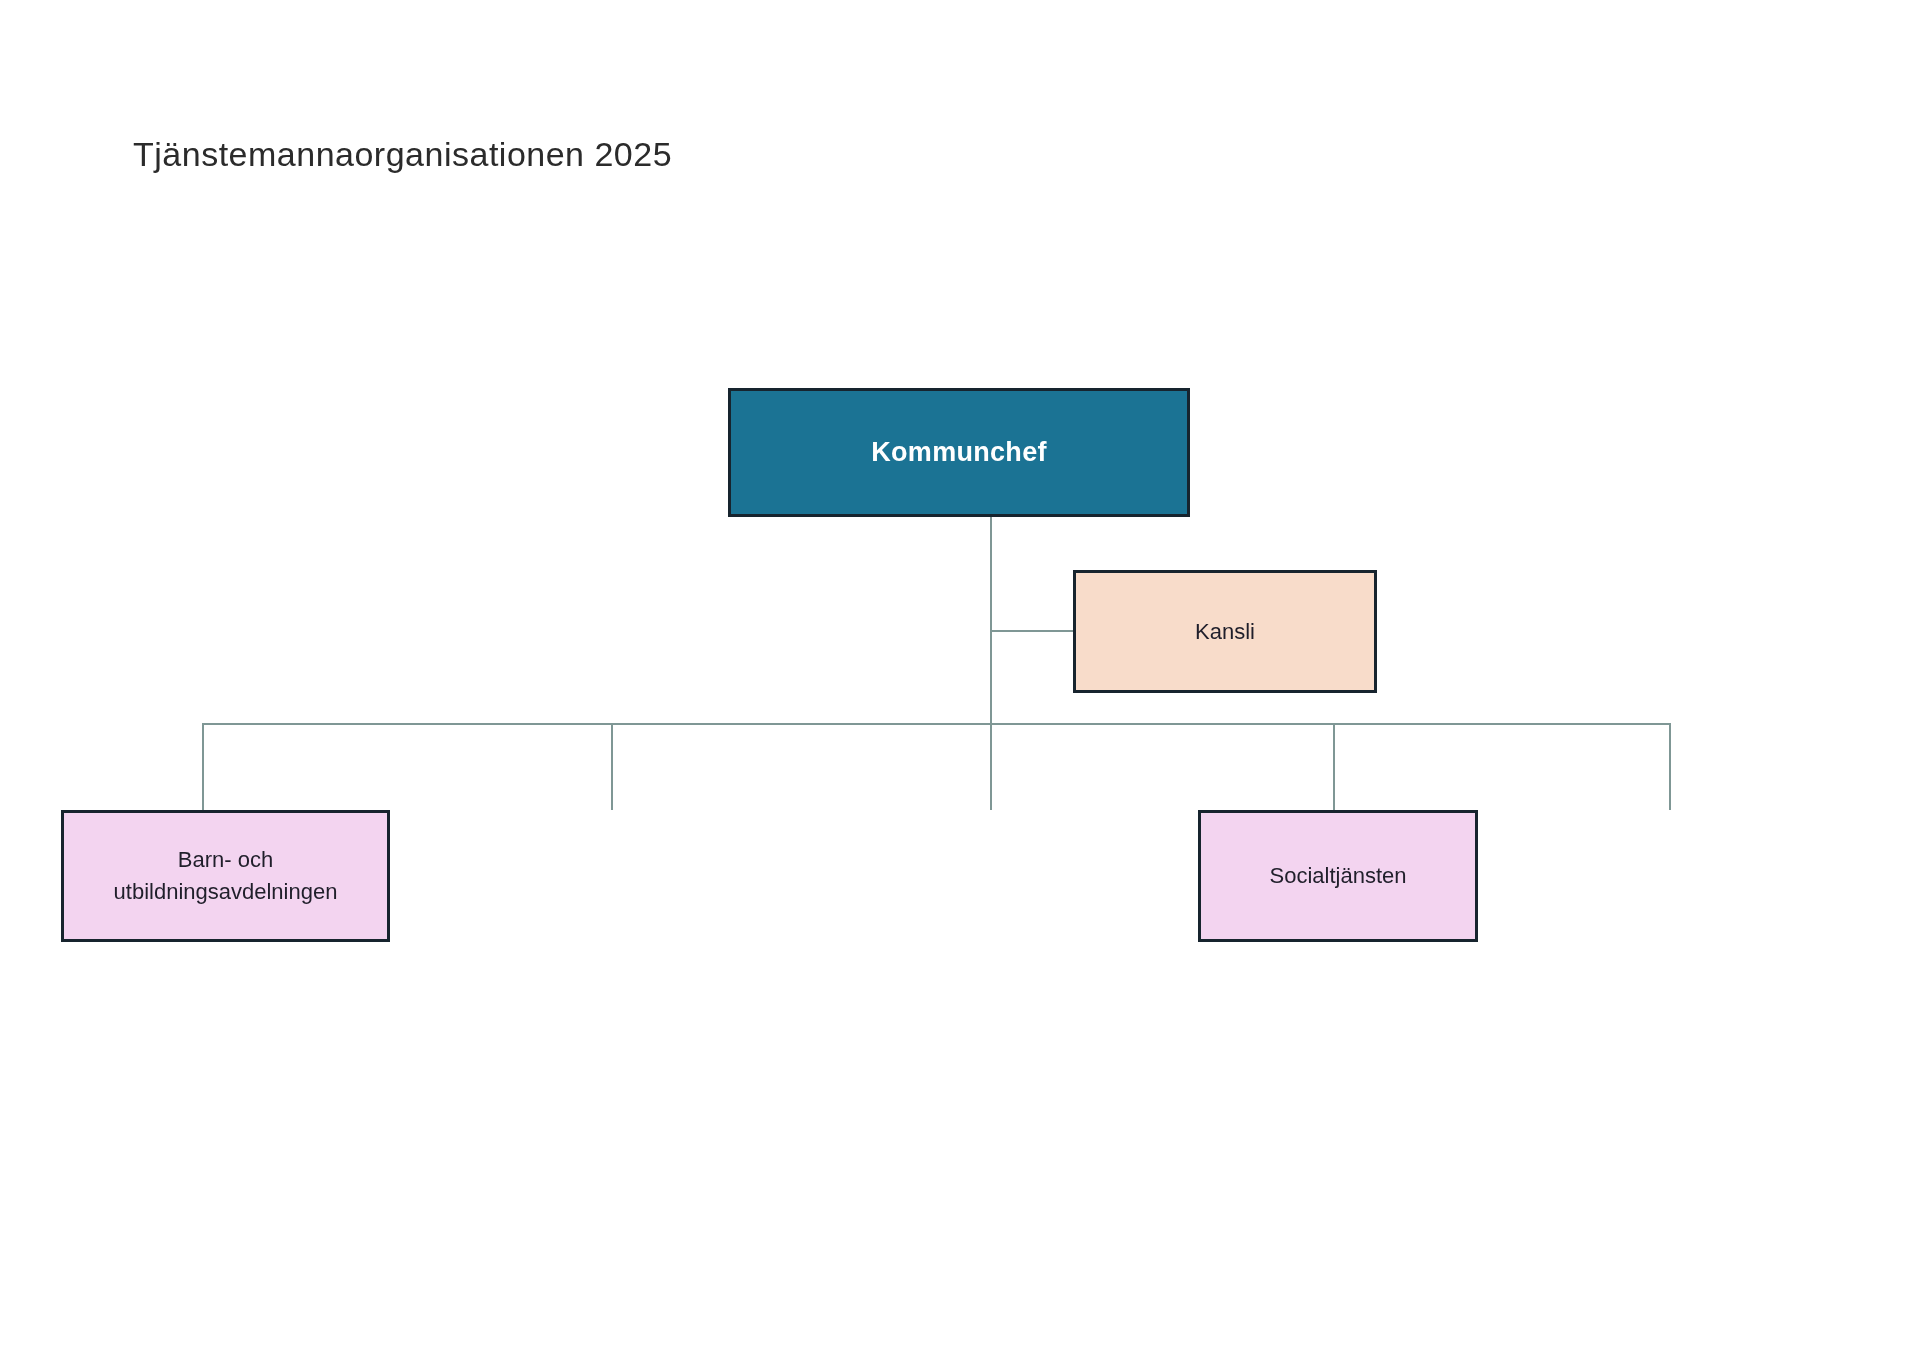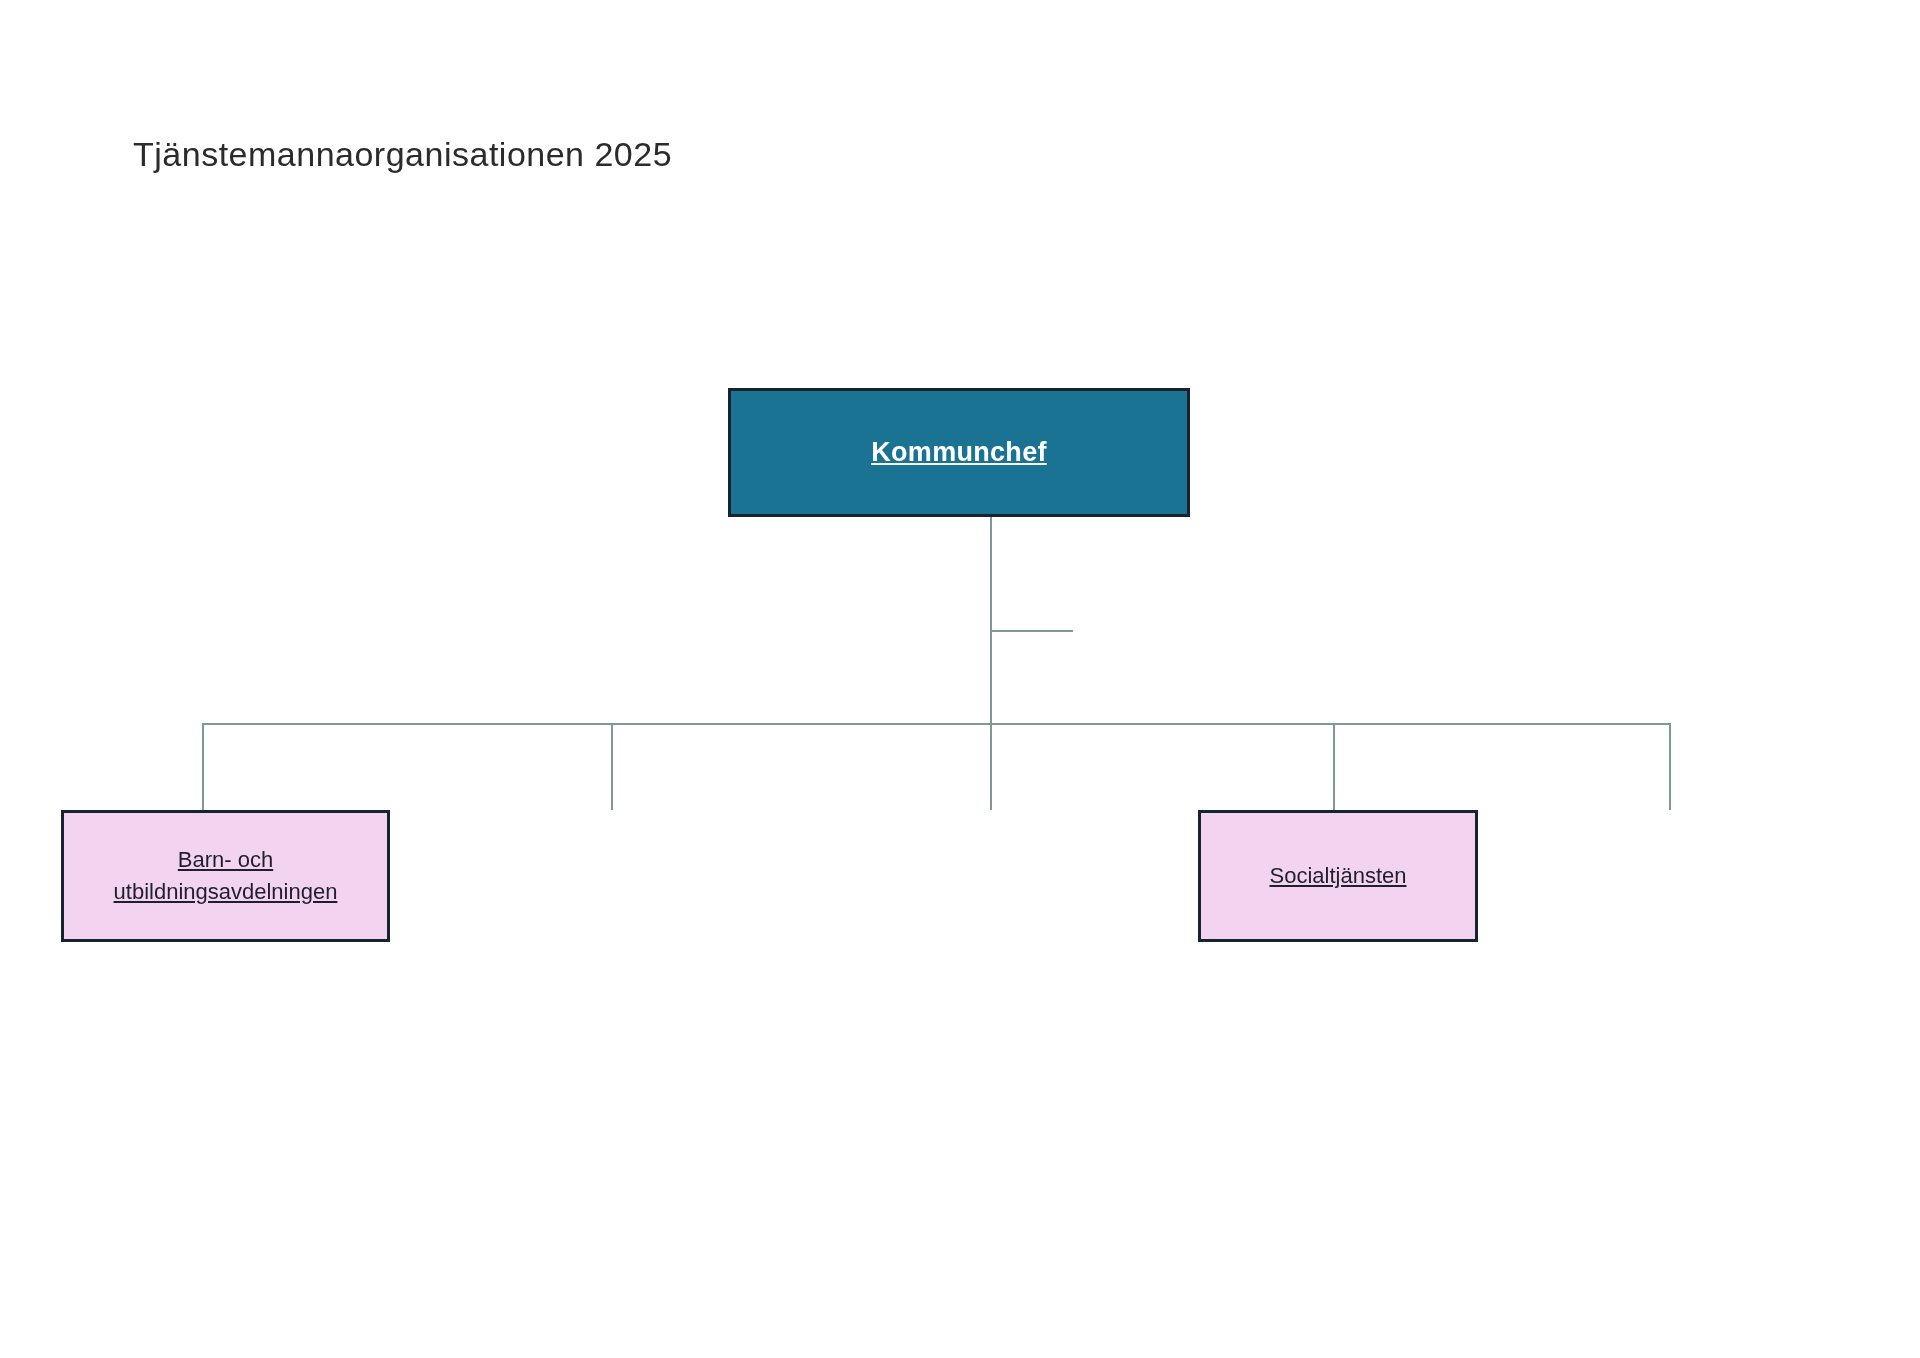--- a/index.html
+++ b/index.html
@@ -33,21 +33,20 @@
     display: flex;
     align-items: center;
     justify-content: center;
     text-align: center;
     border: 3px solid var(--node-border, #17242e);
     color: var(--node-text, #201f2b);
     font-size: 22px;
     line-height: 1.45;
     white-space: pre-line;
     z-index: 2;
-    text-decoration: underline;
   }
 
   .node.root {
     left: 728px;
     top: 388px;
     width: 462px;
     height: 129px;
     background: var(--root-fill, #1b7394);
     color: var(--root-text, #ffffff);
     font-size: 27px;
@@ -105,20 +104,23 @@
   <div class="line hline"></div>
   <div class="line drop-1"></div>
   <div class="line drop-2"></div>
   <div class="line drop-4"></div>
   <div class="line drop-5"></div>
 
   <div class="node root">
     <span>Kommunchef</span>
   </div>
 
+  <div class="node staff">
+    <span>Kansli</span>
+  </div>
 
   <div class="node dept dept-1">
     <span>Barn- och
 utbildningsavdelningen</span>
   </div>
 
 
 
   <div class="node dept dept-4">
     <span>Socialtjänsten</span>

